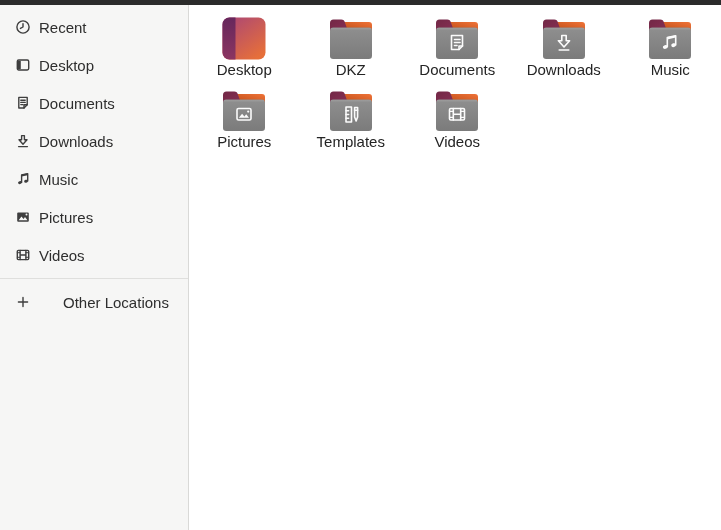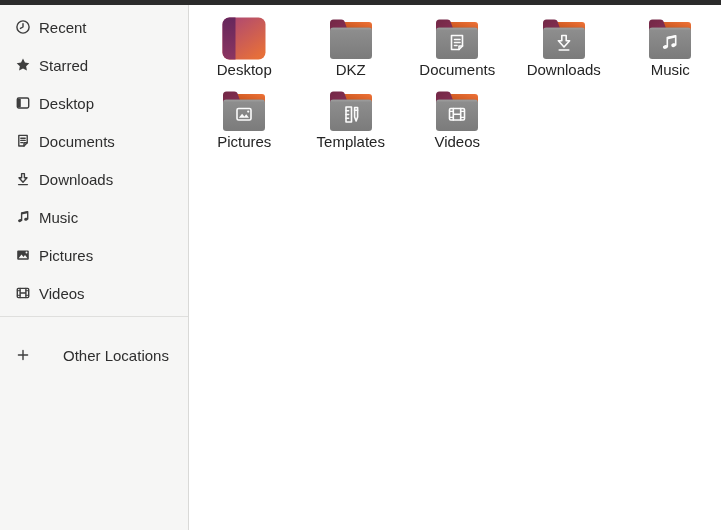--- a/index.html
+++ b/index.html
@@ -12,21 +12,21 @@
   .sidebar{position:absolute;top:5px;left:0;bottom:0;width:188px;background:#f6f6f5;
            border-right:1px solid #d9d9d7;}
   .side-list{padding-top:7px;}
   .side-item{display:flex;align-items:center;height:30px;margin-bottom:8px;
              padding-left:15px;gap:8px;font-size:15px;color:#2e2e2e;cursor:default;}
   .side-item .ic{width:16px;height:16px;flex:0 0 16px;color:#3e3e3e;display:flex;
                  align-items:center;justify-content:center;}
   .side-item.selected{background:#E8562B;color:#ffffff;}
   .side-item.selected .ic{color:#ffffff;}
   .side-sep{border:none;border-top:1px solid #dfdfdd;margin:0;}
-  .side-item.other{margin-top:23px;gap:32px;}
+  .side-item.other{margin-top:8px;gap:32px;}
 
   .main{position:absolute;top:5px;left:189px;right:0;bottom:0;background:#ffffff;}
   .grid{position:absolute;left:2px;top:1px;display:grid;
         grid-template-columns:repeat(5,106.5px);grid-auto-rows:72px;}
   .cell{height:72px;box-sizing:border-box;padding-top:10px;display:flex;
         flex-direction:column;align-items:center;cursor:default;}
   .cell .fname{margin-top:1px;font-size:15px;line-height:16px;color:#242424;}
 
   .emb{stroke:#fbfbfb;stroke-width:1.6;fill:none;stroke-linecap:round;stroke-linejoin:round;}
   .embf{fill:#fbfbfb;stroke:none;}
@@ -79,28 +79,20 @@
           <svg width="16" height="16" viewBox="0 0 16 16">
               <g class="sic">
             <circle cx="8" cy="8" r="6.1"></circle>
                 <path d="M8 4.6 V8 L5.4 9.4"></path>
               </g>
             </svg>
         </span>
         <span>Recent</span>
       </div>
 
-      <div class="side-item">
-        <span class="ic">
-          <svg width="16" height="16" viewBox="0 0 16 16">
-            <path class="sicf" d="M8 1.6 l1.95 3.95 4.35 .6 -3.15 3.05 .75 4.3 -3.9 -2.05 -3.9 2.05 .75 -4.3 -3.15 -3.05 4.35 -.6 z"></path>
-            </svg>
-        </span>
-        <span>Starred</span>
-      </div>
 
 
       <div class="side-item">
         <span class="ic">
           <svg width="16" height="16" viewBox="0 0 16 16">
               <g class="sic">
             <rect x="2.3" y="3" width="11.4" height="10" rx="1.4"></rect>
               </g>
             <rect class="sicf" x="2.9" y="3.7" width="2.9" height="8.6" rx="0.7"></rect>
             </svg>

